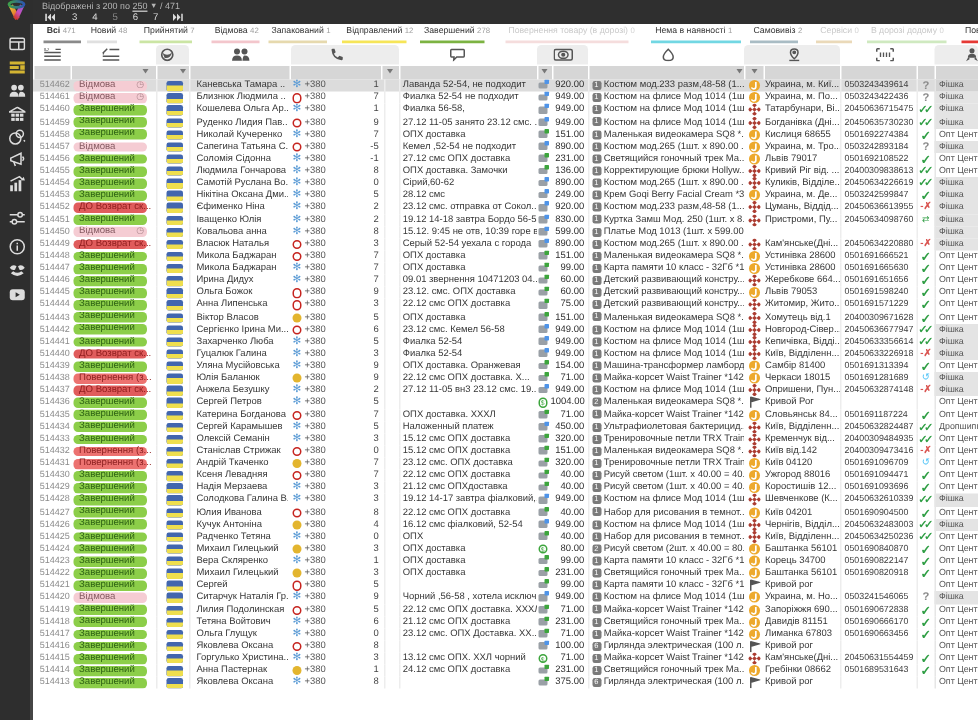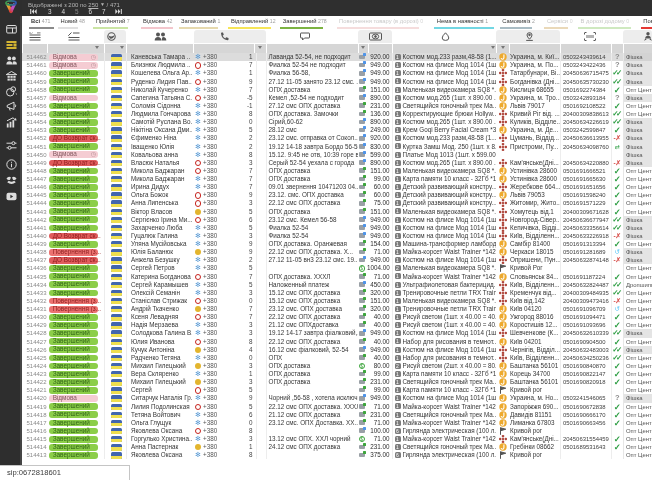--- a/index.html
+++ b/index.html
@@ -2135,13 +2135,12 @@
         <span class="c9"><span class="cnt">6</span>Гирлянда электрическая (100 л...</span>
         <span class="c10"><svg class="ci" width="8" height="8" viewBox="0 0 8 8">
             <path d="M1.5 0.5 L1.5 7.8 M1.5 0.8 L6.8 2.2 L1.5 3.8" stroke="#555" stroke-width="1" fill="#555"></path>
           </svg></span>
         <span class="c11">Кривой рог</span>
         <span class="c12"></span>
         <span class="c13"></span>
         <span class="c14 ">Опт Центр</span>
       </div>
 </div>
-<div id="sip">sip:0672818601</div>
 </div>
 </body></html>

